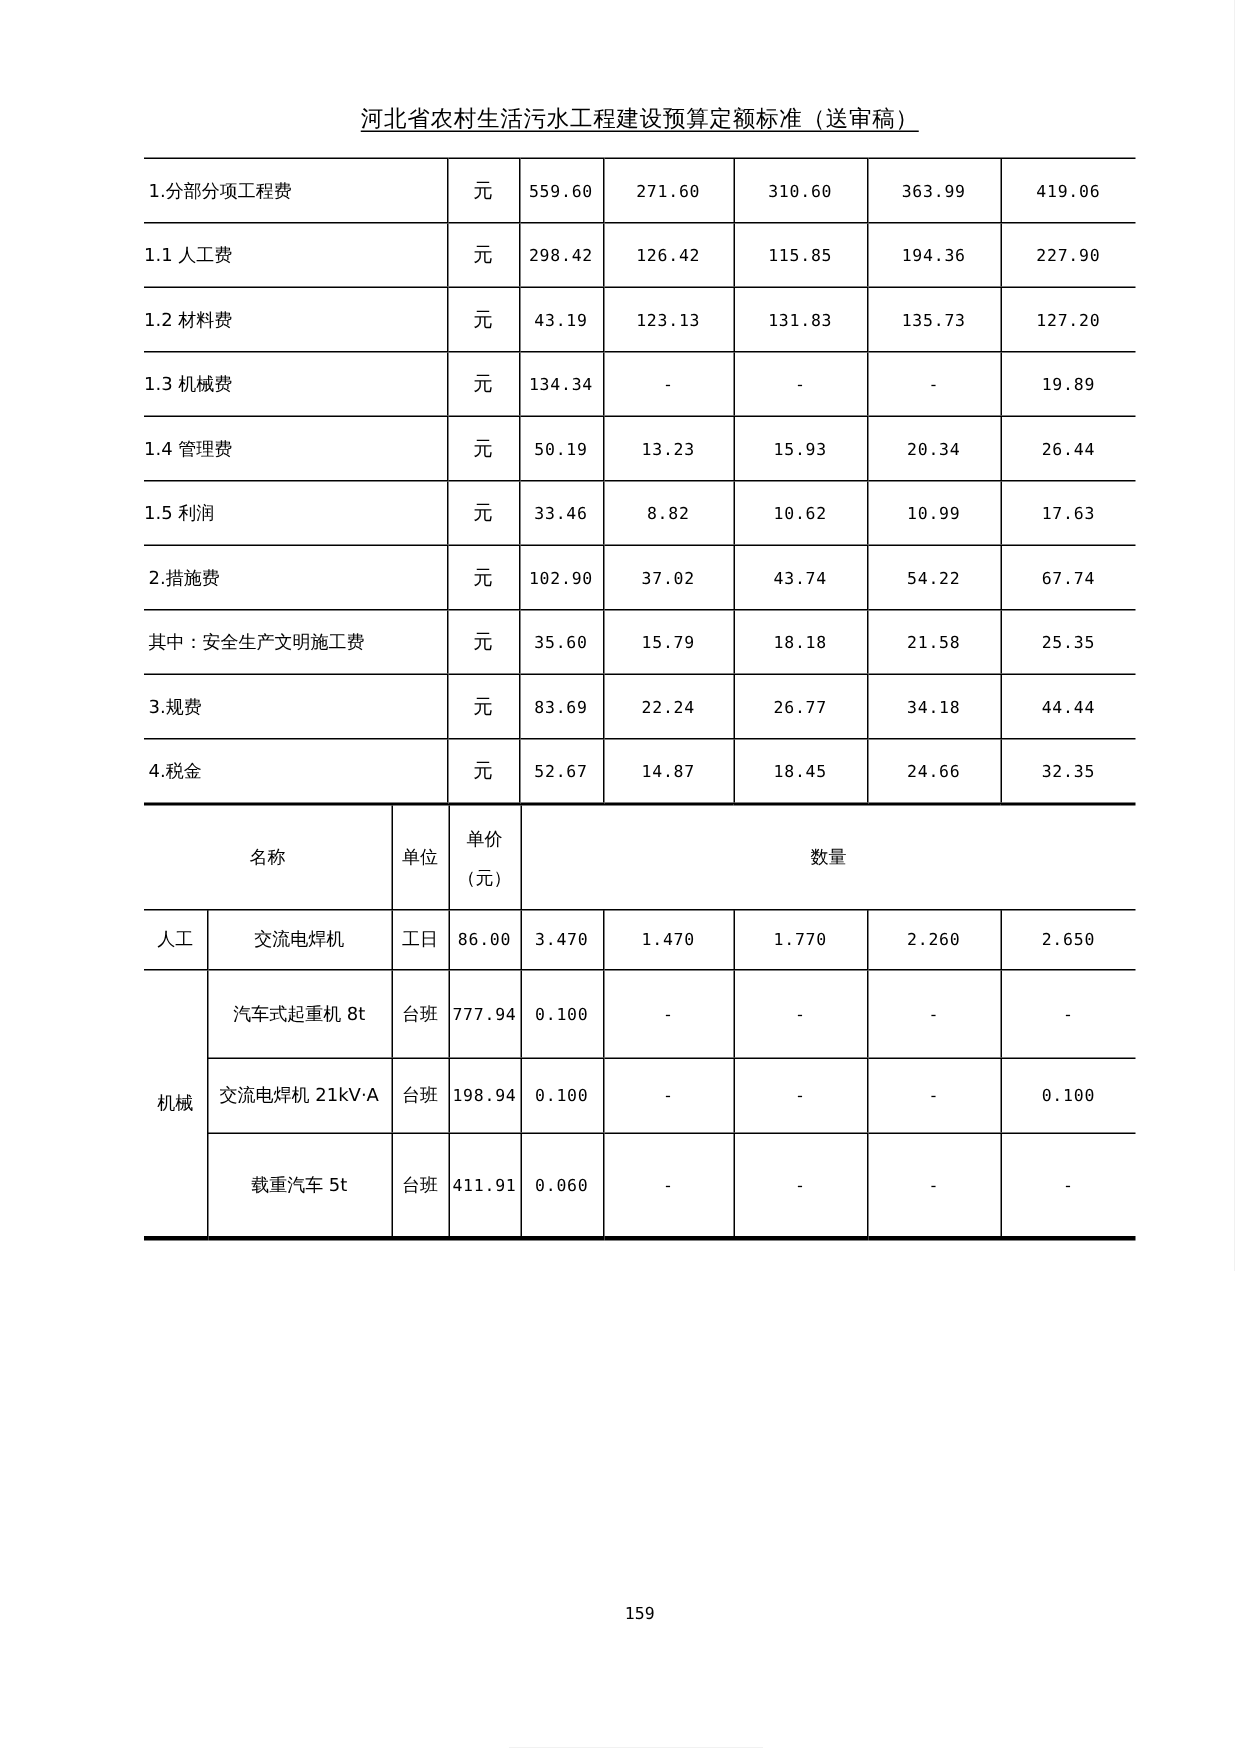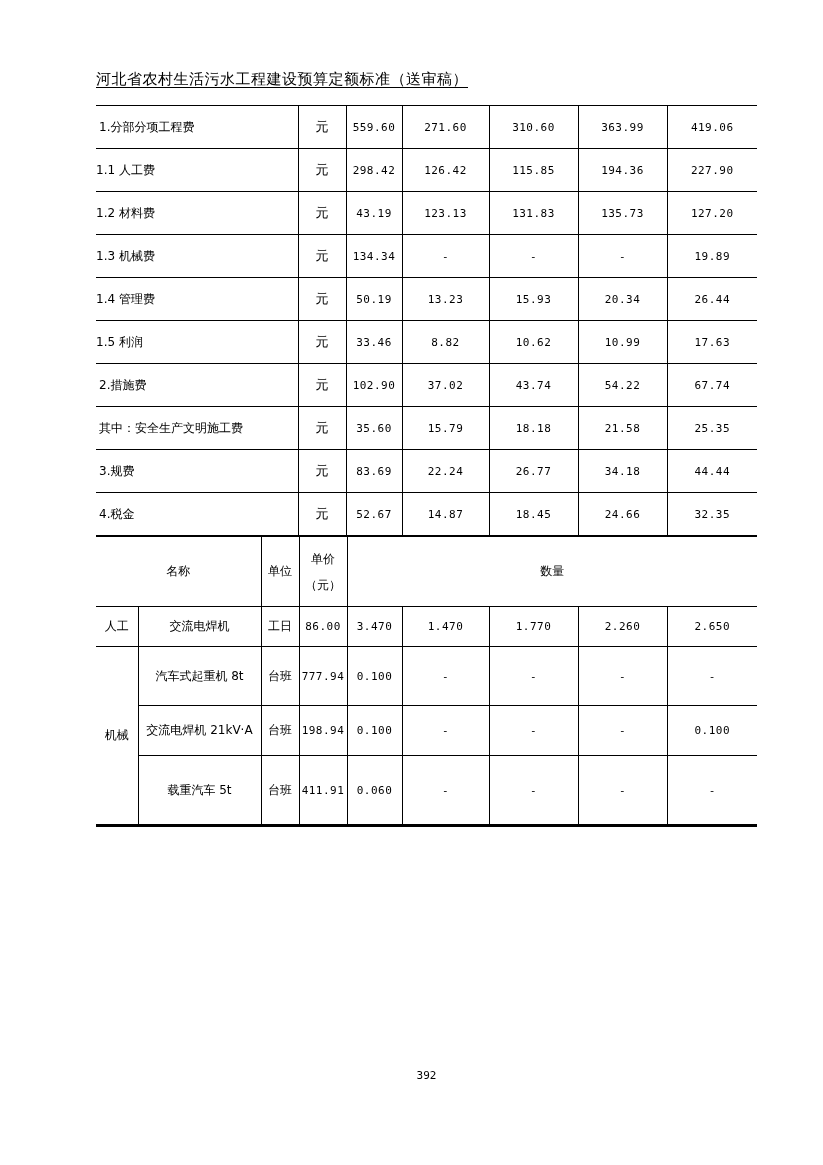--- a/index.html
+++ b/index.html
@@ -7,21 +7,21 @@
     position: relative;
     width: 823px; height: 1165px;
     margin: 0 auto;
     background: #ffffff;
     color: #000000;
     font-family: "DejaVu Sans", sans-serif;
   }
   .doc-title {
     position: absolute;
     left: 96px; top: 70px; width: 661px;
-    text-align: left;
+    text-align: center;
     font-size: 15px;
     letter-spacing: 0.5px;
     white-space: nowrap;
   }
   .doc-title .u {
     text-decoration: underline;
     text-underline-offset: 3px;
   }
   .tables { position: absolute; left: 96px; top: 105px; width: 661px; }
   table {
@@ -247,15 +247,15 @@
         <td class="num">-</td>
         <td class="num">-</td>
         <td class="num">-</td>
         <td class="num">-</td>
       </tr>
     </tbody>
       </table>
 
   </div>
 
-  <div class="page-number">392</div>
+  <div class="page-number">159</div>
 
 </div>
 
 </body></html>

